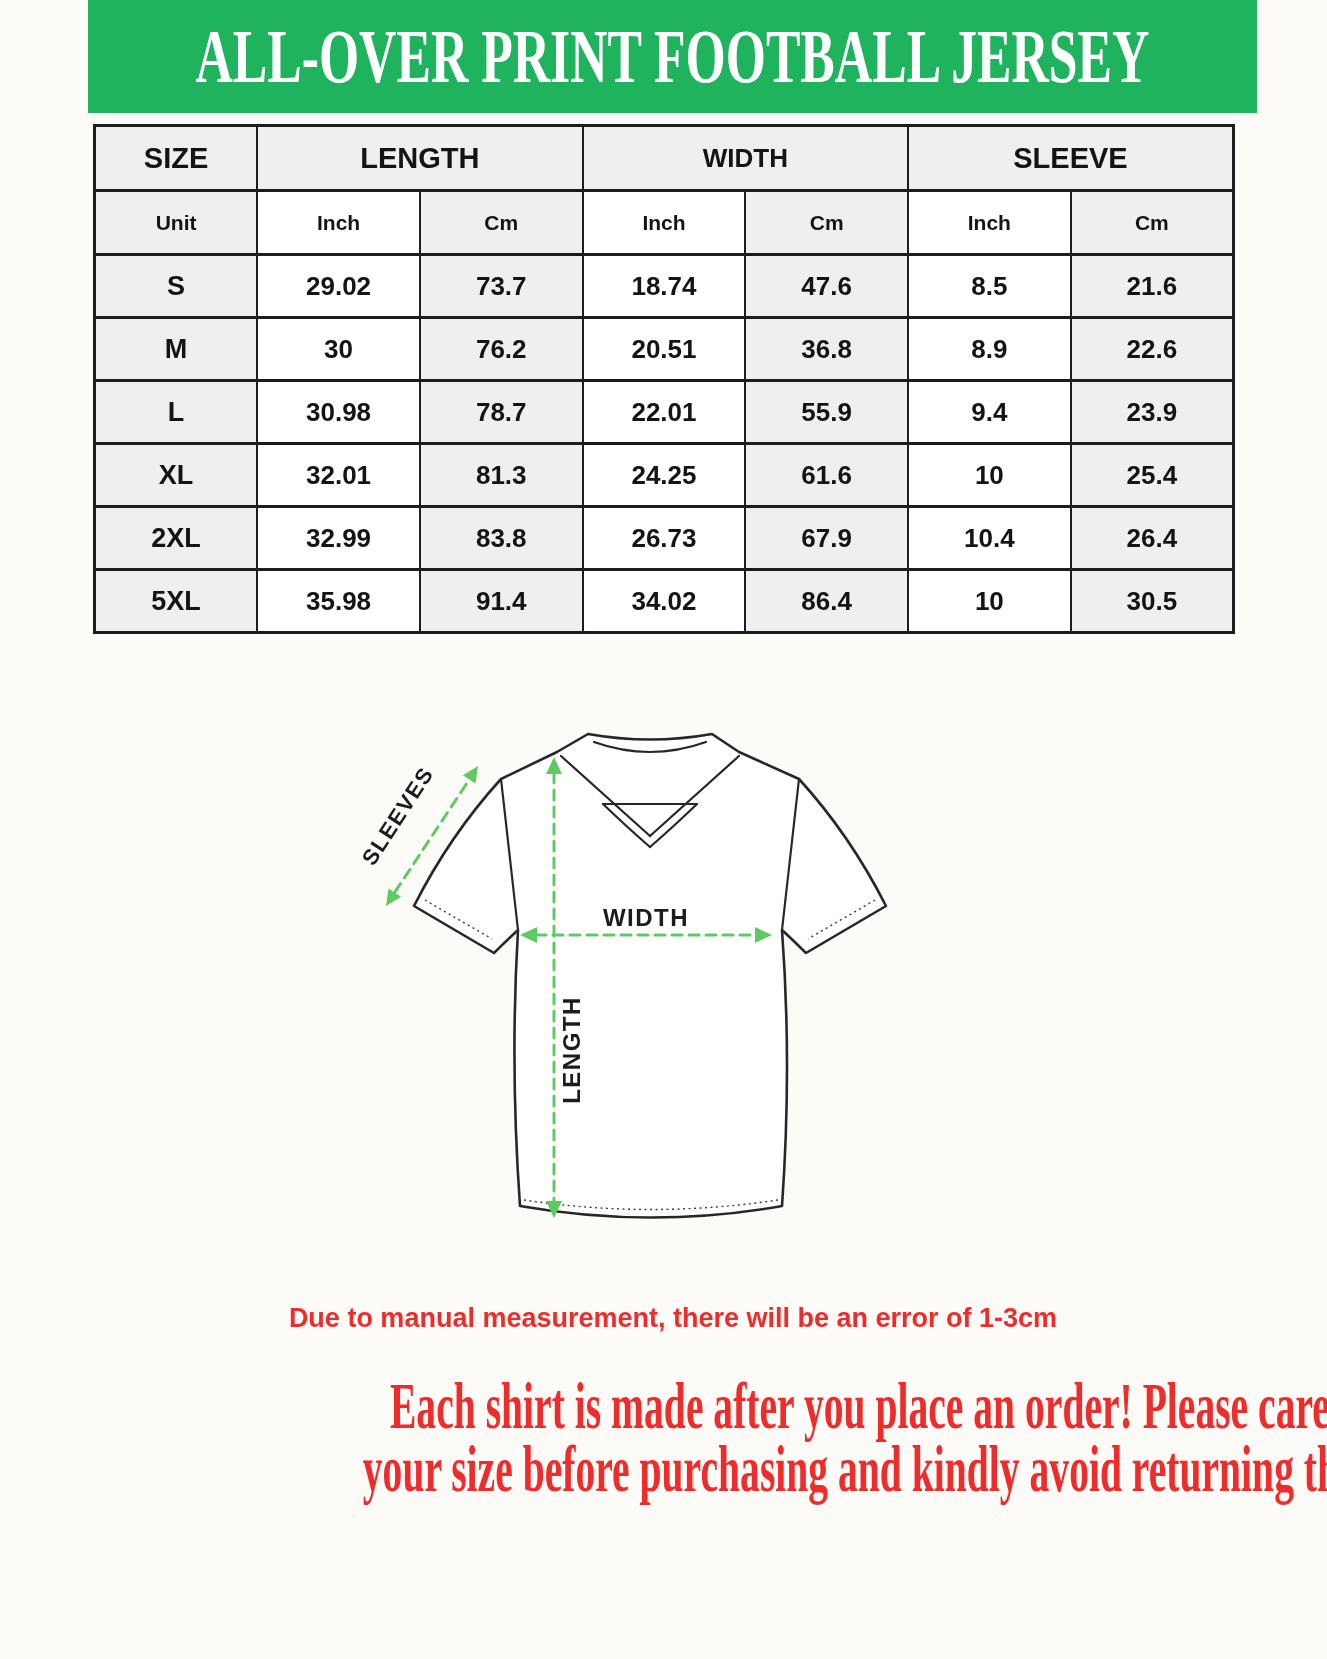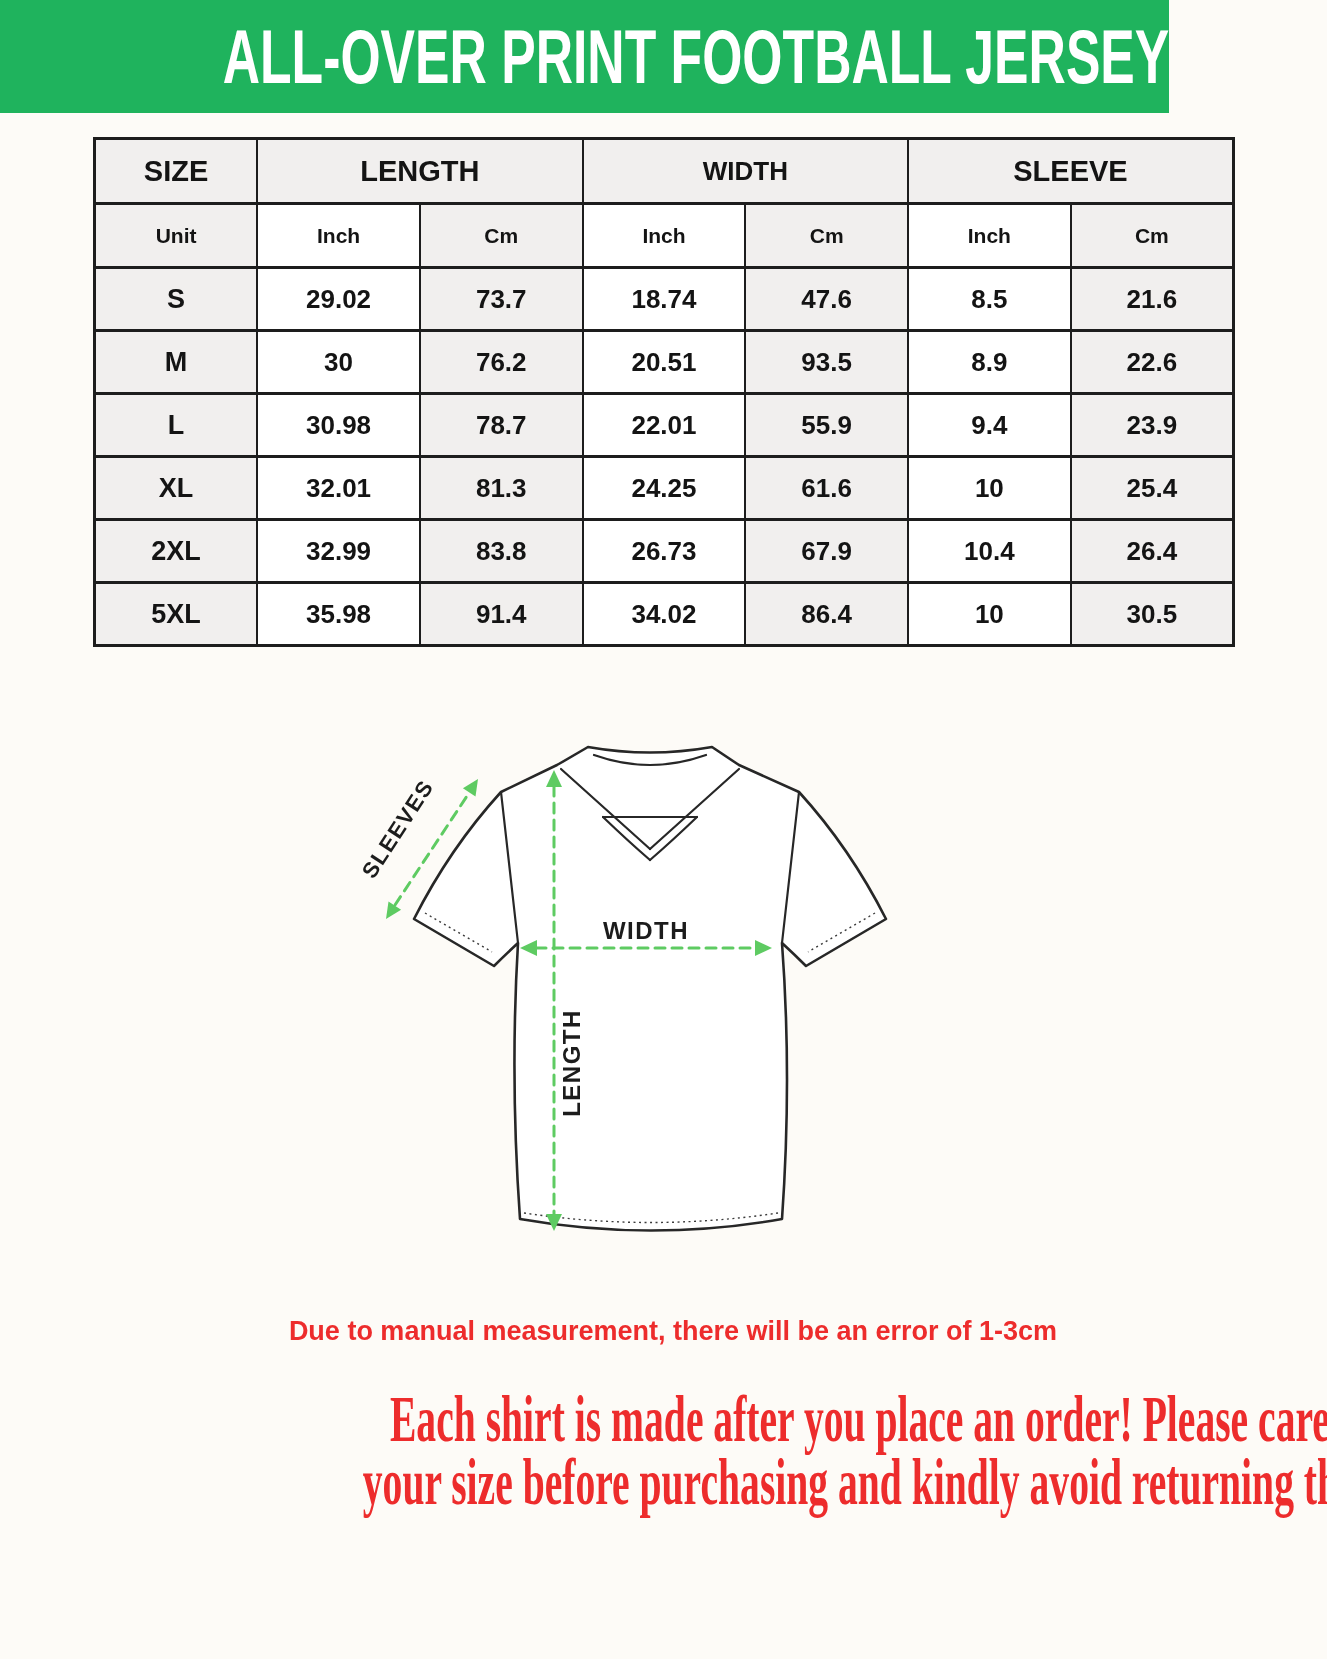--- a/index.html
+++ b/index.html
@@ -11,32 +11,33 @@
   }
   *{margin:0;padding:0;box-sizing:border-box;}
   html,body{width:1327px;height:1659px;}
   body{
     background:#fdfbf7;
     font-family:"Liberation Sans",sans-serif;
     overflow:hidden;
   }
   
   .banner{
+    margin-left:88px;
     width:1169px;height:113px;
     background:var(--banner-green);
-    display:flex;align-items:center;
+    display:flex;align-items:center;justify-content:center;font-family:Liberation Serif, serif;
   }
   .banner-title{
     font-size:76px;font-weight:bold;color:#ffffff;
     white-space:nowrap;letter-spacing:0px;
     transform:scaleX(0.68);transform-origin:center;
   }
   
   table.size-chart{
-    margin:24px 0 0 93px;
+    margin:11px 0 0 93px;
     width:1142px;
     border-collapse:collapse;table-layout:fixed;
     border:3px solid var(--line-dark);
   }
   .size-chart th,.size-chart td{
     border:2px solid var(--line-dark);
     border-top-width:3px;border-bottom-width:3px;
     height:63px;text-align:center;vertical-align:middle;
     font-weight:bold;color:#141414;background:#ffffff;
     font-size:26px;
@@ -104,21 +105,21 @@
         <td>18.74</td>
         <td class="shade">47.6</td>
         <td>8.5</td>
         <td class="shade">21.6</td>
       </tr>
       <tr>
         <th class="shade">M</th>
         <td>30</td>
         <td class="shade">76.2</td>
         <td>20.51</td>
-        <td class="shade">93.5</td>
+        <td class="shade">36.8</td>
         <td>8.9</td>
         <td class="shade">22.6</td>
       </tr>
       <tr>
         <th class="shade">L</th>
         <td>30.98</td>
         <td class="shade">78.7</td>
         <td>22.01</td>
         <td class="shade">55.9</td>
         <td>9.4</td>

